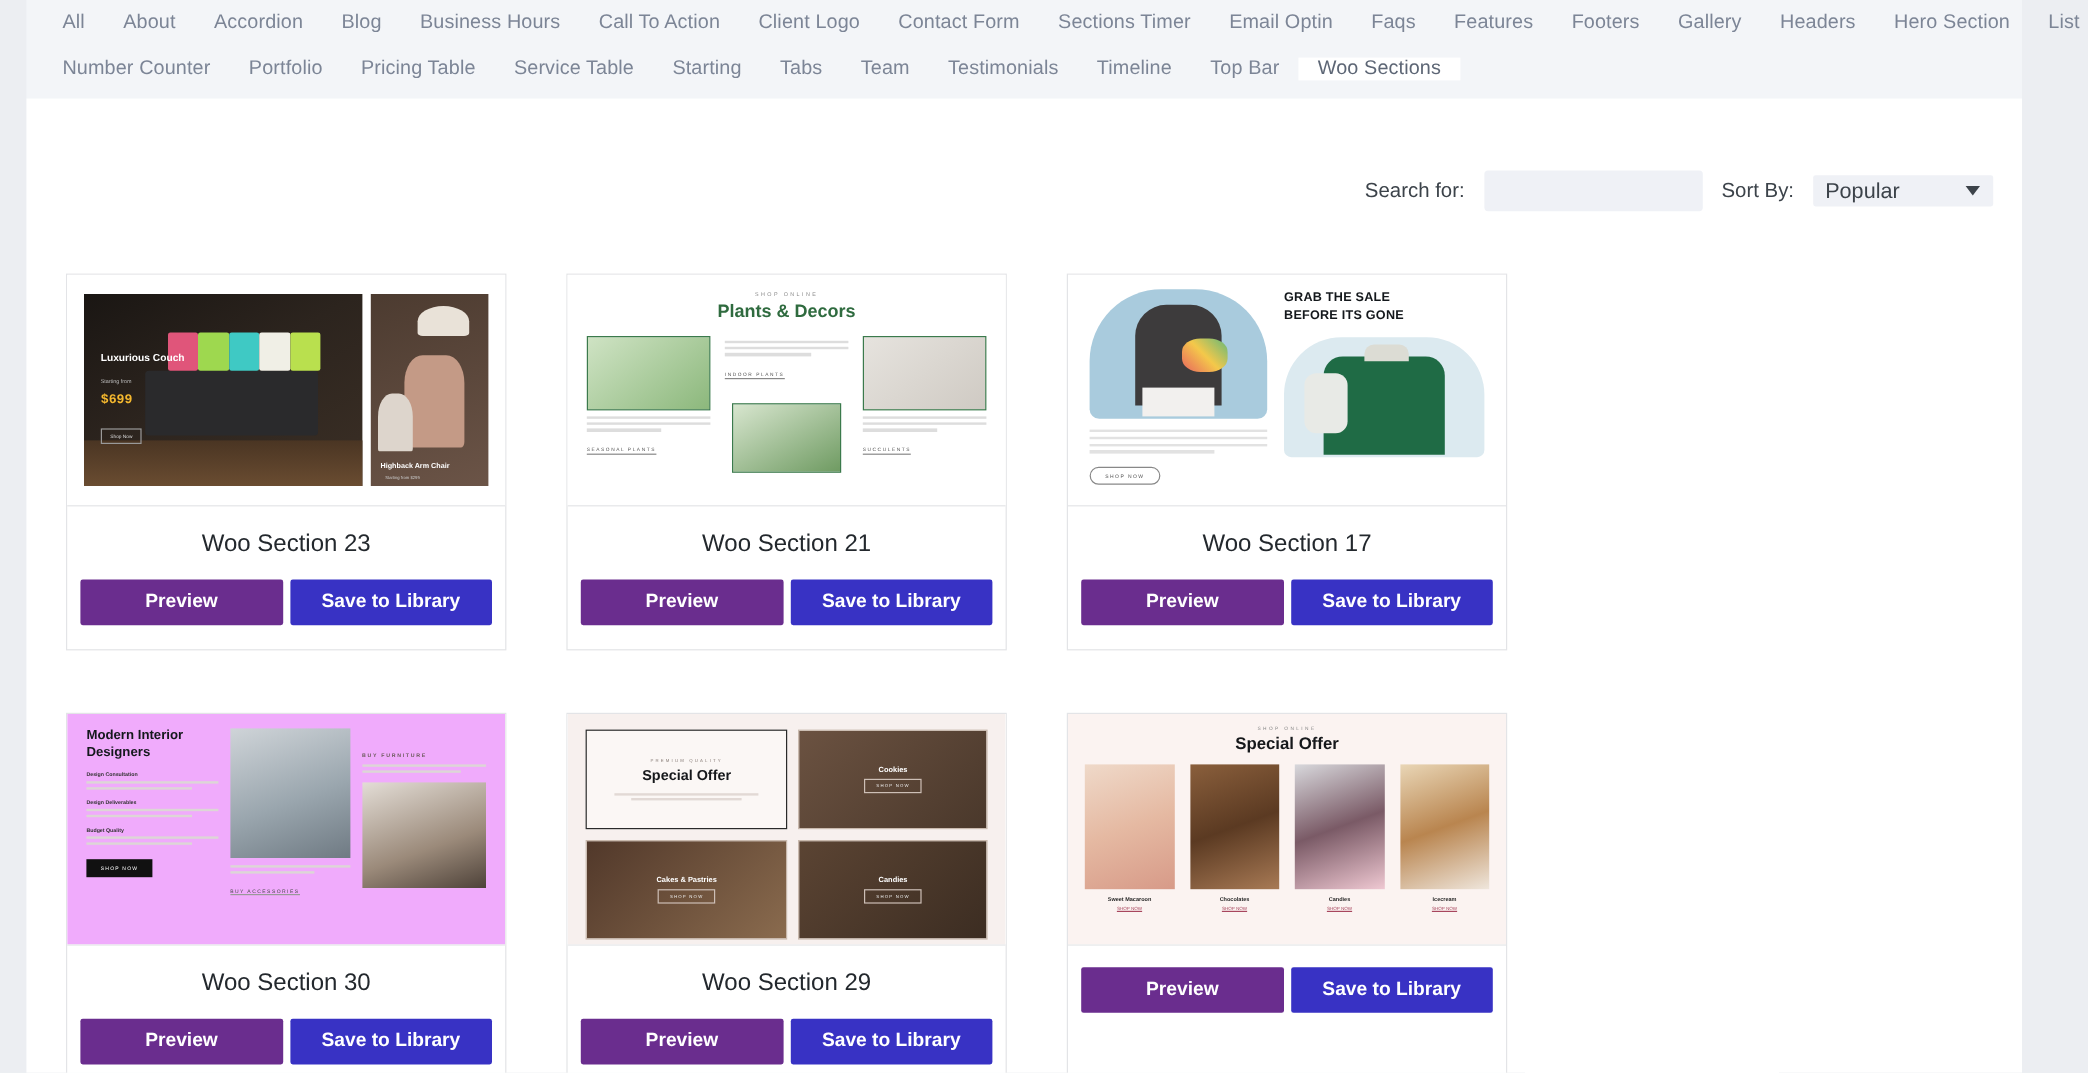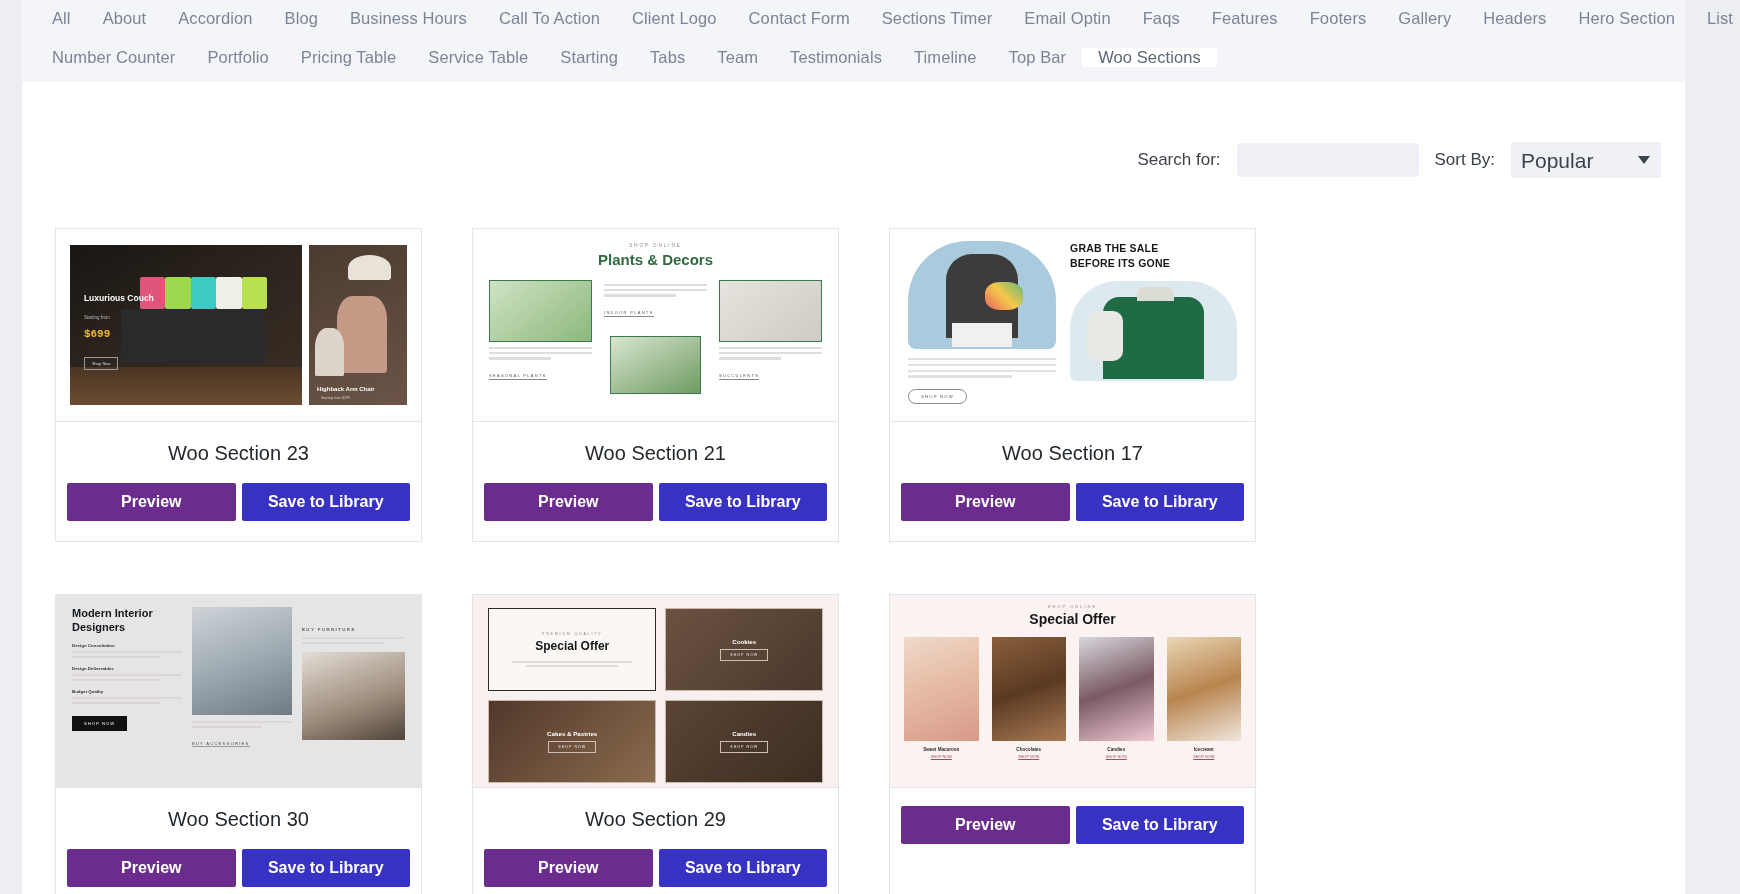--- a/index.html
+++ b/index.html
@@ -49,23 +49,23 @@
   }
   .flabel { font-size: 17px; color: #3c434a; }
   .searchbox {
     width: 182px; height: 34px;
     background: #eff1f6; border: none; border-radius: 3px;
     font-size: 15px; color: #3c434a; padding: 0 9px;
     font-family: "Liberation Sans", sans-serif;
   }
   .sortwrap { position: relative; }
   .sortsel {
-    width: 150px; height: 36px;
+    width: 150px; height: 26px;
     background: #eff1f6; border: none; border-radius: 2px;
-    font-size: 21px; color: #3c434a;
+    font-size: 18px; color: #3c434a;
     padding: 0 28px 0 10px;
     appearance: none; -webkit-appearance: none;
     font-family: "Liberation Sans", sans-serif;
     cursor: pointer;
   }
   .caret {
     position: absolute; right: 11px; top: 50%;
     transform: translateY(-50%);
     width: 0; height: 0;
     border-left: 6px solid transparent;
@@ -161,21 +161,21 @@
   .sc14 .ln { height:2.4px; background:#e2e2e2; margin-bottom:3.4px; }
   .sc14 .shopbtn { margin-top:8px; display:inline-block; border:1px solid #888; border-radius:11px; font-size:4.2px; letter-spacing:1.2px; color:#555; padding:4px 12px; }
   .sc14 .right { flex:1; }
   .sc14 .h1 { font-size:10.5px; font-weight:bold; color:#14181c; line-height:1.45; letter-spacing:.2px; }
   .sc14 .arch2 { margin-top:10px; height:100px; background:#dceaf0; border-radius:48px 48px 6px 6px; position:relative; overflow:hidden; }
   .sc14 .guy { position:absolute; left:20%; top:16%; width:60%; height:82%; background:#1f6b45; border-radius:16px 16px 0 0; }
   .sc14 .sleeve { position:absolute; left:10%; top:30%; width:22%; height:50%; background:#e8eae6; border-radius:10px; }
   .sc14 .cap { position:absolute; left:40%; top:6%; width:22%; height:14%; background:#dcdcd4; border-radius:8px 8px 0 0; }
 
   
-  .sc30 { background:#e5e5e5; padding:12px 16px; display:flex; gap:10px; }
+  .sc30 { background:#f0abfc; padding:12px 16px; display:flex; gap:10px; }
   .sc30 .c1 { width:33%; }
   .sc30 .h1 { font-size:11px; font-weight:bold; color:#14181c; line-height:1.25; }
   .sc30 .sm { font-size:4.4px; font-weight:bold; color:#333; margin-top:8px; }
   .sc30 .ln { height:2px; background:#ddd6d6; margin:3px 0; }
   .sc30 .blk { margin-top:9px; background:#111; color:#fff; font-size:4.2px; letter-spacing:1px; padding:5px 12px; display:inline-block; }
   .sc30 .c2 { width:30%; }
   .sc30 .im { height:108px; background:linear-gradient(160deg,#cfd4d8,#9aa6ae 55%,#6f7a83); }
   .sc30 .lnk { font-size:4.2px; letter-spacing:1.2px; color:#4a4a4a; border-bottom:1px solid #999; display:inline-block; margin-top:6px; }
   .sc30 .c3 { flex:1; padding-top:20px; }
   .sc30 .ttl3 { font-size:4.4px; font-weight:bold; letter-spacing:1.4px; color:#6a5a5a; }

